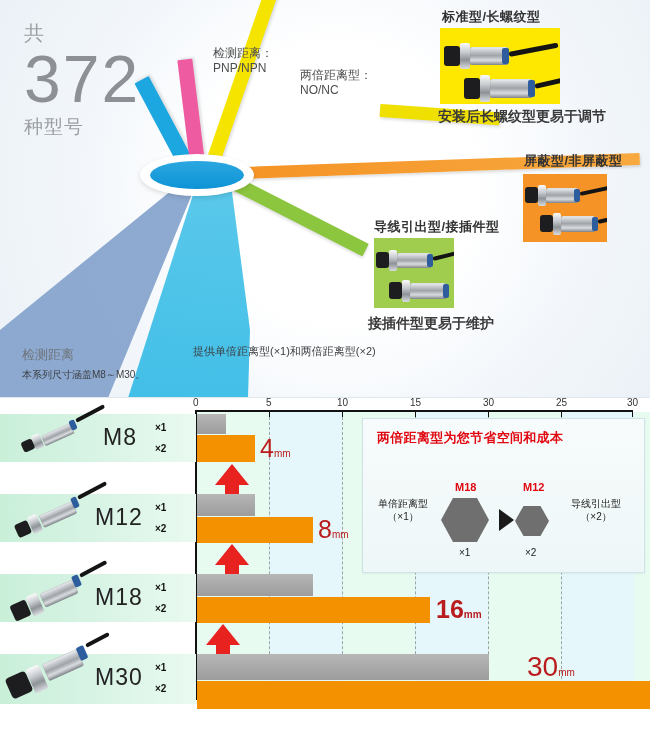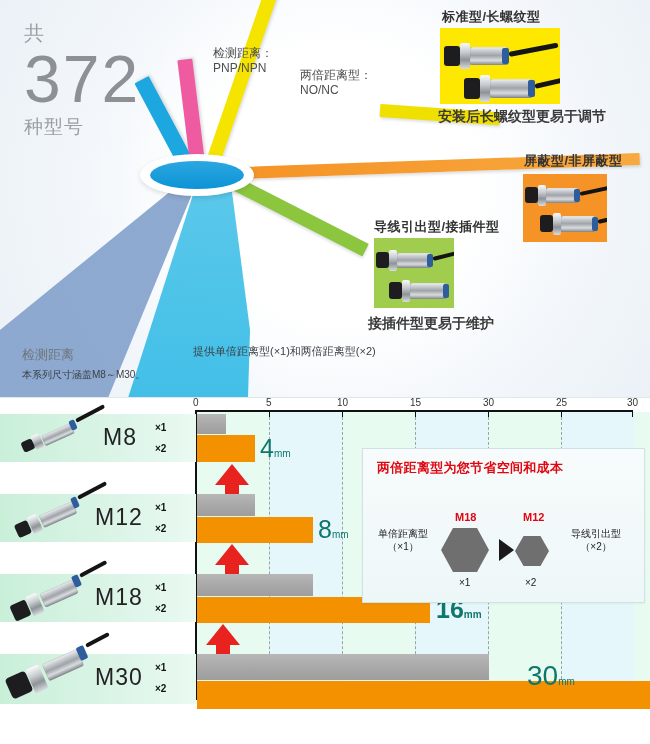--- a/index.html
+++ b/index.html
@@ -75,21 +75,21 @@
   #axis-vline{position:absolute;left:195px;top:12px;width:2px;height:290px;background:#111;}
   .tick-lbl{position:absolute;font-size:10px;color:#333;top:-1px;}
   .tick-mark{position:absolute;top:12px;width:1px;height:7px;background:#111;}
   .grid-dash{position:absolute;top:14px;width:0;border-left:1px dashed #9aa3a8;}
 
   .row-band{position:absolute;left:0;background:linear-gradient(90deg,#c9efd9 0%,#daf4e6 55%,#eafaf1 100%);}
   .row-label{position:absolute;font-size:23px;color:#222;letter-spacing:1px;}
   .row-mult{position:absolute;font-size:10px;font-weight:bold;color:#111;}
   .bar-gray{position:absolute;background:linear-gradient(180deg,#b7b7b7 0%,#a9a9a9 50%,#9d9d9d 100%);}
   .bar-orange{position:absolute;background:#f49100;}
-  .bar-val{position:absolute;font-size:25px;color:#0f766e;}
+  .bar-val{position:absolute;font-size:25px;color:#b91c1c;}
   .bar-val .u{font-size:10px;}
   .arrow-stem{position:absolute;background:#e8231f;}
   .arrow-head{position:absolute;width:0;height:0;border-left:17px solid transparent;
               border-right:17px solid transparent;border-bottom:21px solid #e8231f;}
   .arrow-lines{position:absolute;}
   .arrow-lines i{display:block;height:2px;background:#e8231f;margin-bottom:2px;}
 
   
   #callout{position:absolute;left:362px;top:418px;width:281px;height:153px;
            background:linear-gradient(180deg,#f7fbfb 0%,#eef7f8 100%);
@@ -296,21 +296,21 @@
         <i></i>
         <i></i>
       </div>
 
     <div class="row-band" style="left:0;top:256px;width:196px;height:50px;"></div>
     <div class="row-label" style="left:95px;top:266px;">M30</div>
     <div class="row-mult" style="left:155px;top:264px;">×1</div>
     <div class="row-mult" style="left:155px;top:285px;">×2</div>
     <div class="bar-gray" style="left:197px;top:256px;width:292px;height:26px;"></div>
     <div class="bar-orange" style="left:197px;top:283px;width:453px;height:28px;"></div>
-    <div class="bar-val" style="left:527px;top:262px;font-size:28px;text-align:center;"><span>30</span><span class="u">mm</span></div>
+    <div class="bar-val" style="left:527px;top:253px;font-size:28px;text-align:center;"><span>30</span><span class="u">mm</span></div>
 
     <div class="sensor" style="left:18px;top:16px;width:90px;height:46px;">
       <div class="sn-face" style="left:4px;top:26px;width:12px;height:11px;transform:rotate(-24deg);"></div>
       <div class="sn-nut" style="left:15px;top:20px;width:9px;height:15px;transform:rotate(-24deg);"></div>
       <div class="sn-barrel" style="left:24px;top:15px;width:32px;height:11px;transform:rotate(-24deg);"></div>
       <div class="sn-blue" style="left:52px;top:6px;width:6px;height:10px;transform:rotate(-24deg);"></div>
       <div class="sn-cable" style="left:58px;top:5px;width:32px;height:4px;transform:rotate(-28deg);transform-origin:0 50%;"></div>
     </div>
     <div class="sensor" style="left:14px;top:94px;width:96px;height:50px;">
       <div class="sn-face" style="left:2px;top:30px;width:14px;height:14px;transform:rotate(-24deg);"></div>
@@ -327,21 +327,21 @@
       <div class="sn-cable" style="left:70px;top:4px;width:30px;height:4px;transform:rotate(-28deg);transform-origin:0 50%;"></div>
     </div>
     <div class="sensor" style="left:6px;top:246px;width:104px;height:58px;">
       <div class="sn-face" style="left:2px;top:30px;width:22px;height:22px;border-radius:4px;transform:rotate(-24deg);"></div>
       <div class="sn-nut" style="left:24px;top:22px;width:14px;height:26px;transform:rotate(-24deg);"></div>
       <div class="sn-barrel" style="left:38px;top:12px;width:38px;height:18px;transform:rotate(-24deg);"></div>
       <div class="sn-blue" style="left:72px;top:2px;width:8px;height:14px;transform:rotate(-24deg);"></div>
       <div class="sn-cable" style="left:80px;top:0px;width:26px;height:4px;transform:rotate(-28deg);transform-origin:0 50%;"></div>
     </div>
 
-    <div id="callout" style="left:362px;top:20px;width:281px;height:153px;margin-top:30px;">
+    <div id="callout" style="left:362px;top:20px;width:281px;height:153px;">
       <div class="ttl">两倍距离型为您节省空间和成本</div>
 
       <div class="cmp-lbl" style="left:6px;top:78px;width:68px;">
         <div>单倍距离型</div>
         <div>（×1）</div>
       </div>
       <div class="cmp-name" style="left:92px;top:62px;">M18</div>
       <div class="hexnut hex18" style="left:78px;top:78px;width:48px;height:46px;background:#6f6f6f;"></div>
       <div class="cmp-x" style="left:96px;top:128px;">×1</div>
 

